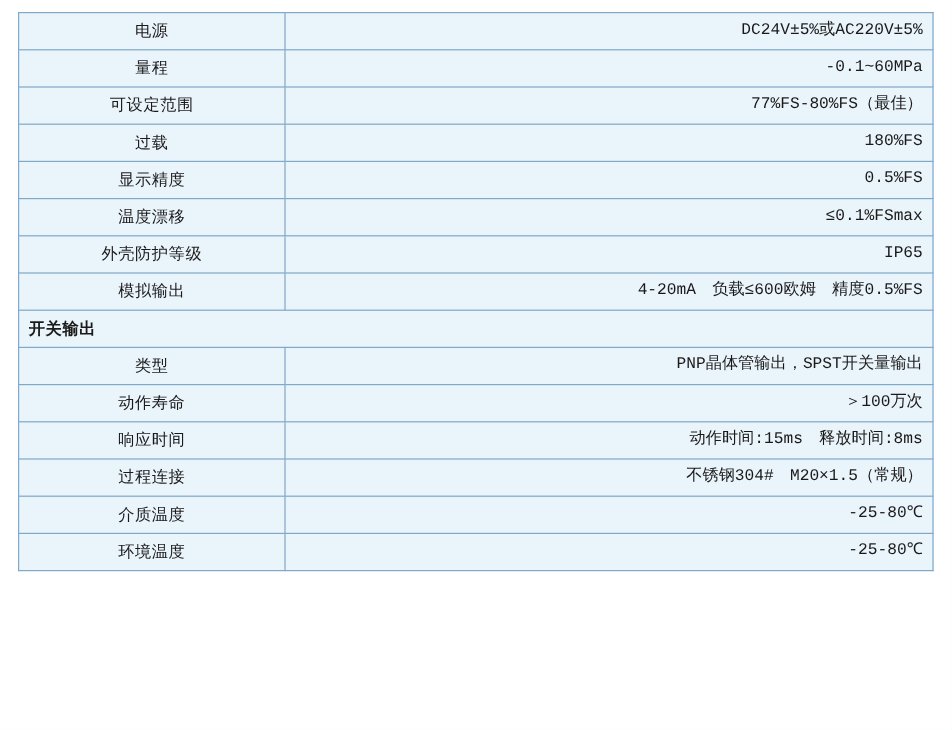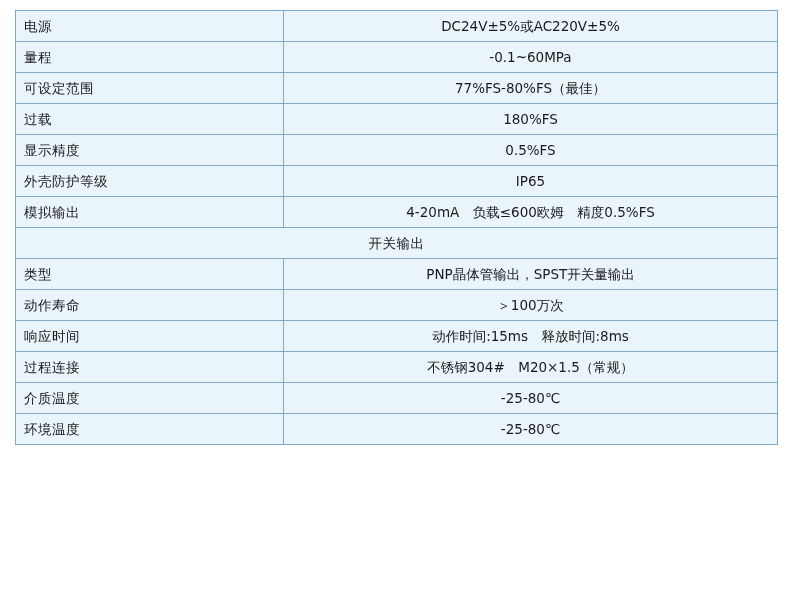--- a/index.html
+++ b/index.html
@@ -29,30 +29,32 @@
   table.spec td {
     border: 1px solid #7fa8c9;
     height: 31px;
     padding: 0 8px;
     font-size: 13.5px;
     line-height: 1.25;
     vertical-align: middle;
     box-sizing: border-box;
   }
   td.label {
-    width: 268px;
+    width: 222px;
+    text-align: center;
     letter-spacing: 0.5px;
   }
   td.value {
-    text-align: center;
+    text-align: right;
     padding-left: 17px;
+    font-family: Liberation Mono, monospace;
   }
   td.section {
-    text-align: center;
     letter-spacing: 0.5px;
+    font-weight: bold;
   }
   .gap-cell {
     white-space: nowrap;
   }
 </style>
 </head>
 <body>
 
 <div class="sheet">
   <table class="spec">
@@ -78,20 +80,24 @@
         <td class="value">180%FS</td>
       </tr>
 
 
       <tr>
         <td class="label">显示精度</td>
         <td class="value">0.5%FS</td>
       </tr>
 
 
+      <tr>
+        <td class="label">温度漂移</td>
+        <td class="value">≤0.1%FSmax</td>
+      </tr>
 
       <tr>
         <td class="label">外壳防护等级</td>
         <td class="value">IP65</td>
       </tr>
 
       <tr>
         <td class="label">模拟输出</td>
         <td class="value gap-cell">4-20mA　负载≤600欧姆　精度0.5%FS</td>
       </tr>

